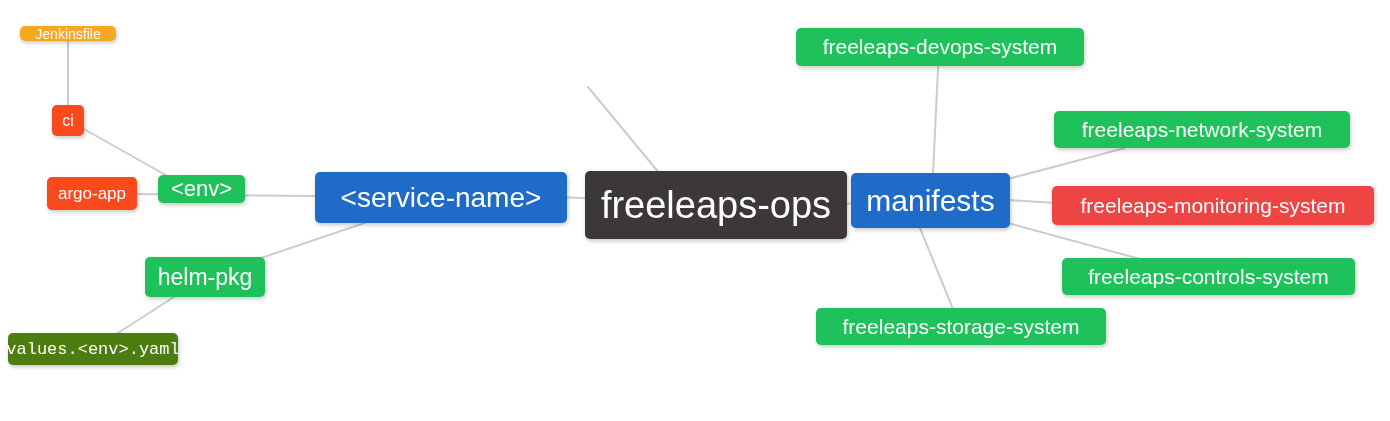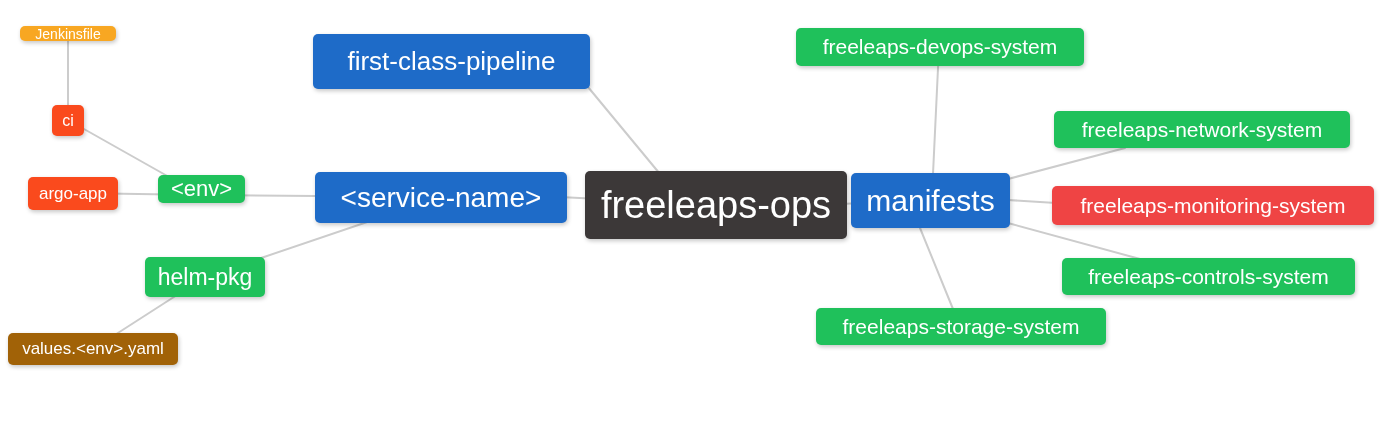--- a/index.html
+++ b/index.html
@@ -56,34 +56,31 @@
       <line x1="1008" y1="200" x2="1056" y2="203" stroke="#CCCCCC" stroke-width="2" stroke-linecap="round"></line>
       <line x1="1008" y1="223" x2="1140" y2="259" stroke="#CCCCCC" stroke-width="2" stroke-linecap="round"></line>
       <line x1="920" y1="228" x2="953" y2="309" stroke="#CCCCCC" stroke-width="2" stroke-linecap="round"></line>
     </svg>
 <div class="node" style="left: 20px; top: 26px; width: 96px; height: 15px; background: rgb(248, 167, 34);">
       <span style="font-size: 14px; color: rgb(255, 255, 255);">Jenkinsfile</span>
     </div>
     <div class="node" style="left: 52px; top: 105px; width: 32px; height: 31px; background: rgb(250, 74, 29);">
       <span style="font-size: 16px; color: rgb(255, 255, 255);">ci</span>
     </div>
-    <div class="node" style="left: 28px; top: 177px; width: 90px; height: 33px; background: rgb(250, 74, 29);">
+    <div class="node" style="left: 47px; top: 177px; width: 90px; height: 33px; background: rgb(250, 74, 29);">
       <span style="font-size: 17px; color: rgb(255, 255, 255);">argo-app</span>
     </div>
     <div class="node" style="left: 158px; top: 175px; width: 87px; height: 28px; background: rgb(31, 193, 91);">
       <span style="font-size: 22px; color: rgb(255, 255, 255);">&lt;env&gt;</span>
     </div>
     <div class="node" style="left: 145px; top: 257px; width: 120px; height: 40px; background: rgb(31, 193, 91);">
       <span style="font-size: 23px; color: rgb(255, 255, 255);">helm-pkg</span>
     </div>
-    <div class="node" style="left: 8px; top: 333px; width: 170px; height: 32px; background: #a16207;">
+    <div class="node" style="left: 8px; top: 333px; width: 170px; height: 32px; background: #4d7c0f; font-family: Liberation Mono, monospace;">
       <span style="font-size: 17px; color: rgb(255, 255, 255);">values.&lt;env&gt;.yaml</span>
-    </div>
-    <div class="node" style="left: 313px; top: 34px; width: 277px; height: 55px; background: rgb(30, 107, 200);">
-      <span style="font-size: 26px; color: rgb(255, 255, 255);">first-class-pipeline</span>
     </div>
     <div class="node" style="left: 315px; top: 172px; width: 252px; height: 51px; background: rgb(30, 107, 200);">
       <span style="font-size: 28px; color: rgb(255, 255, 255);">&lt;service-name&gt;</span>
     </div>
     <div class="node" style="left: 585px; top: 171px; width: 262px; height: 68px; background: rgb(60, 56, 56);">
       <span style="font-size: 38px; color: rgb(255, 255, 255);">freeleaps-ops</span>
     </div>
     <div class="node" style="left: 851px; top: 173px; width: 159px; height: 55px; background: rgb(30, 107, 200);">
       <span style="font-size: 30px; color: rgb(255, 255, 255);">manifests</span>
     </div>

